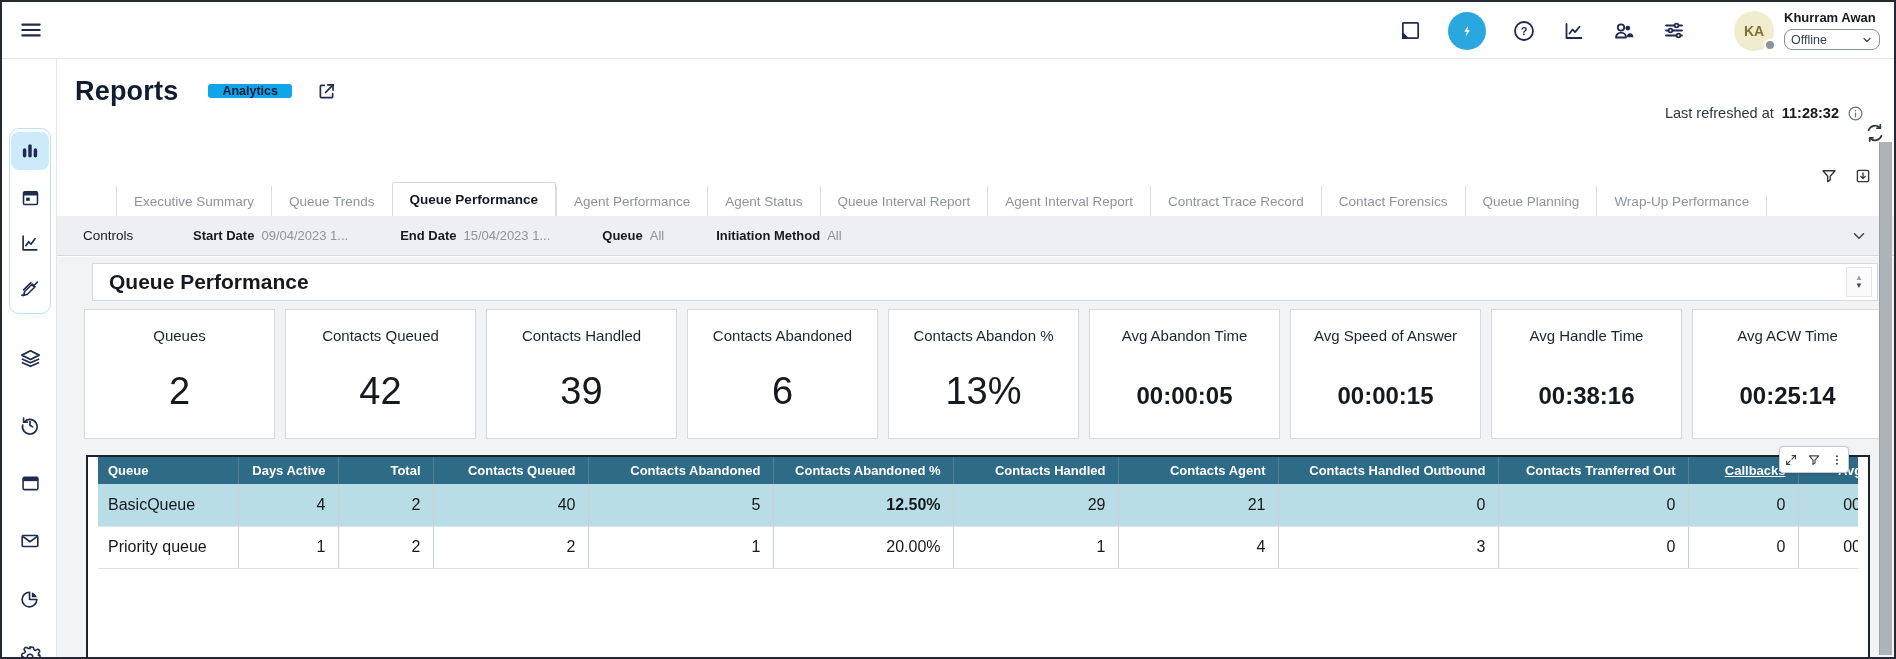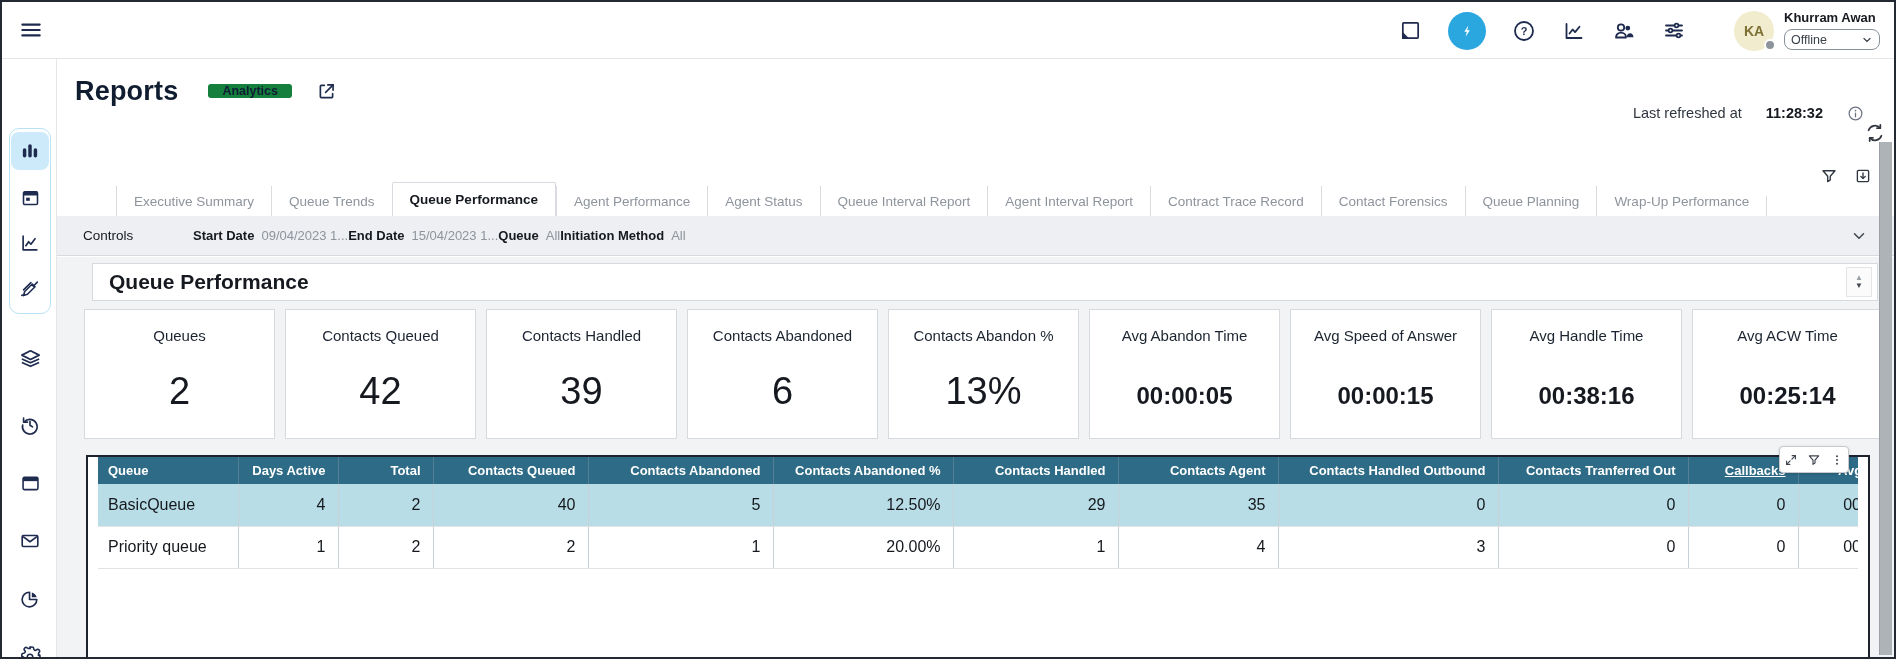--- a/index.html
+++ b/index.html
@@ -24,41 +24,41 @@
   
   .sidebar { position:absolute; left:0; top:57px; bottom:0; width:55px; background:#fff; border-right:1px solid #e4e6e9; z-index:20; }
   .side-group { position:absolute; left:7px; top:69px; width:42px; height:186px; border:1px solid #b9e2f4; border-radius:10px; }
   .side-item { position:absolute; left:9px; width:38px; height:38px; border-radius:8px; display:flex; align-items:center; justify-content:center; cursor:pointer; }
   .side-item.selected { background:#cdeafa; }
 
   
   .main { position:absolute; left:55px; top:57px; right:0; bottom:0; background:#fff; }
   .page-head { position:absolute; left:18px; top:8px; right:30px; height:48px; display:flex; align-items:center; }
   .page-title { font-size:27px; font-weight:bold; color:#101c30; letter-spacing:0.2px; }
-  .badge { margin-left:30px; background:#15803d; color:#0f1c33; font-size:12.5px; font-weight:bold; padding:0 14px; border-radius:3px; }
+  .badge { margin-left:30px; background:#0ea5e9; color:#0f1c33; font-size:12.5px; font-weight:bold; padding:0 14px; border-radius:3px; }
   .extlink { margin-left:24px; cursor:pointer; }
-  .refreshed { margin-left:auto; display:flex; align-items:center; gap:24px; font-size:14.5px; color:#30363f;margin-top:44px; }
+  .refreshed { margin-left:auto; display:flex; align-items:center; gap:8px; font-size:14.5px; color:#30363f;margin-top:44px; }
   .refreshed b { color:#16191f; }
   .refresh-btn { position:absolute; right:8px; top:63px; cursor:pointer; }
   .filter-row-icons { position:absolute; right:22px; top:108px; display:flex; gap:16px; }
 
   
   .tabs { position:absolute; left:11px; top:127px; right:0; height:30px; display:flex; align-items:flex-end; z-index:5;margin-left:48px; }
   .tab { position:relative; height:30px; padding:0 17px; display:flex; align-items:center; font-size:13.5px; color:#8e949c;
     cursor:pointer; border-left:1px solid #dadce0; white-space:nowrap; }
   .tab:first-child { border-left:1px solid #dadce0; }
   .tabs::after { content:""; border-left:1px solid #dadce0; height:20px; }
   .tab.active { background:#fff; border:1px solid #d6d9dd; border-bottom:none; border-radius:2px 2px 0 0; height:34px;
     font-weight:bold; color:#16191f; z-index:6; }
 
   
   .controls { position:absolute; left:0; top:157px; right:0; height:40px; background:#edeff2; border-bottom:1px solid #d8dadd;
     display:flex; align-items:center; }
   .controls-label { margin-left:26px; font-size:13.5px; color:#16191f; width:110px; }
-  .filters { display:flex; }
+  .filters { display:flex; gap:52px; }
   .filter { display:flex; gap:7px; font-size:13px; cursor:pointer; }
   .f-label { font-weight:bold; color:#16191f; }
   .f-value { color:#8e949c; }
   .controls-chevron { margin-left:auto; margin-right:26px; cursor:pointer; }
 
   
   .content { position:absolute; left:0; top:198px; right:0; bottom:0; background:#f1f3f5; }
   .section-bar { position:absolute; left:35px; top:6px; width:1786px; height:38px; background:#fff; border:1px solid #d6d9dd;
     display:flex; align-items:center; }
   .section-title { margin-left:16px; font-size:21px; font-weight:bold; color:#16191f; }
@@ -409,23 +409,23 @@
                   <th style="width: 120px;">Avg Handl.</th>
                 </tr>
               </thead>
             <tbody>
                 <tr class="highlight">
                   <td style="width: 140px;">BasicQueue</td>
                   <td style="width: 100px;">4</td>
                   <td style="width: 95px;">2</td>
                   <td style="width: 155px;">40</td>
                   <td style="width: 185px;">5</td>
-                  <td style="width: 180px;">12.50%</td>
+                  <td style="width: 180px; font-weight: bold;">12.50%</td>
                   <td style="width: 165px;">29</td>
-                  <td style="width: 160px;">35</td>
+                  <td style="width: 160px;">21</td>
                   <td style="width: 220px;">0</td>
                   <td style="width: 190px;">0</td>
                   <td style="width: 110px;">0</td>
                   <td style="width: 120px;">00:42:22</td>
                 </tr>
                 <tr class="">
                   <td style="width: 140px;">Priority queue</td>
                   <td style="width: 100px;">1</td>
                   <td style="width: 95px;">2</td>
                   <td style="width: 155px;">2</td>

